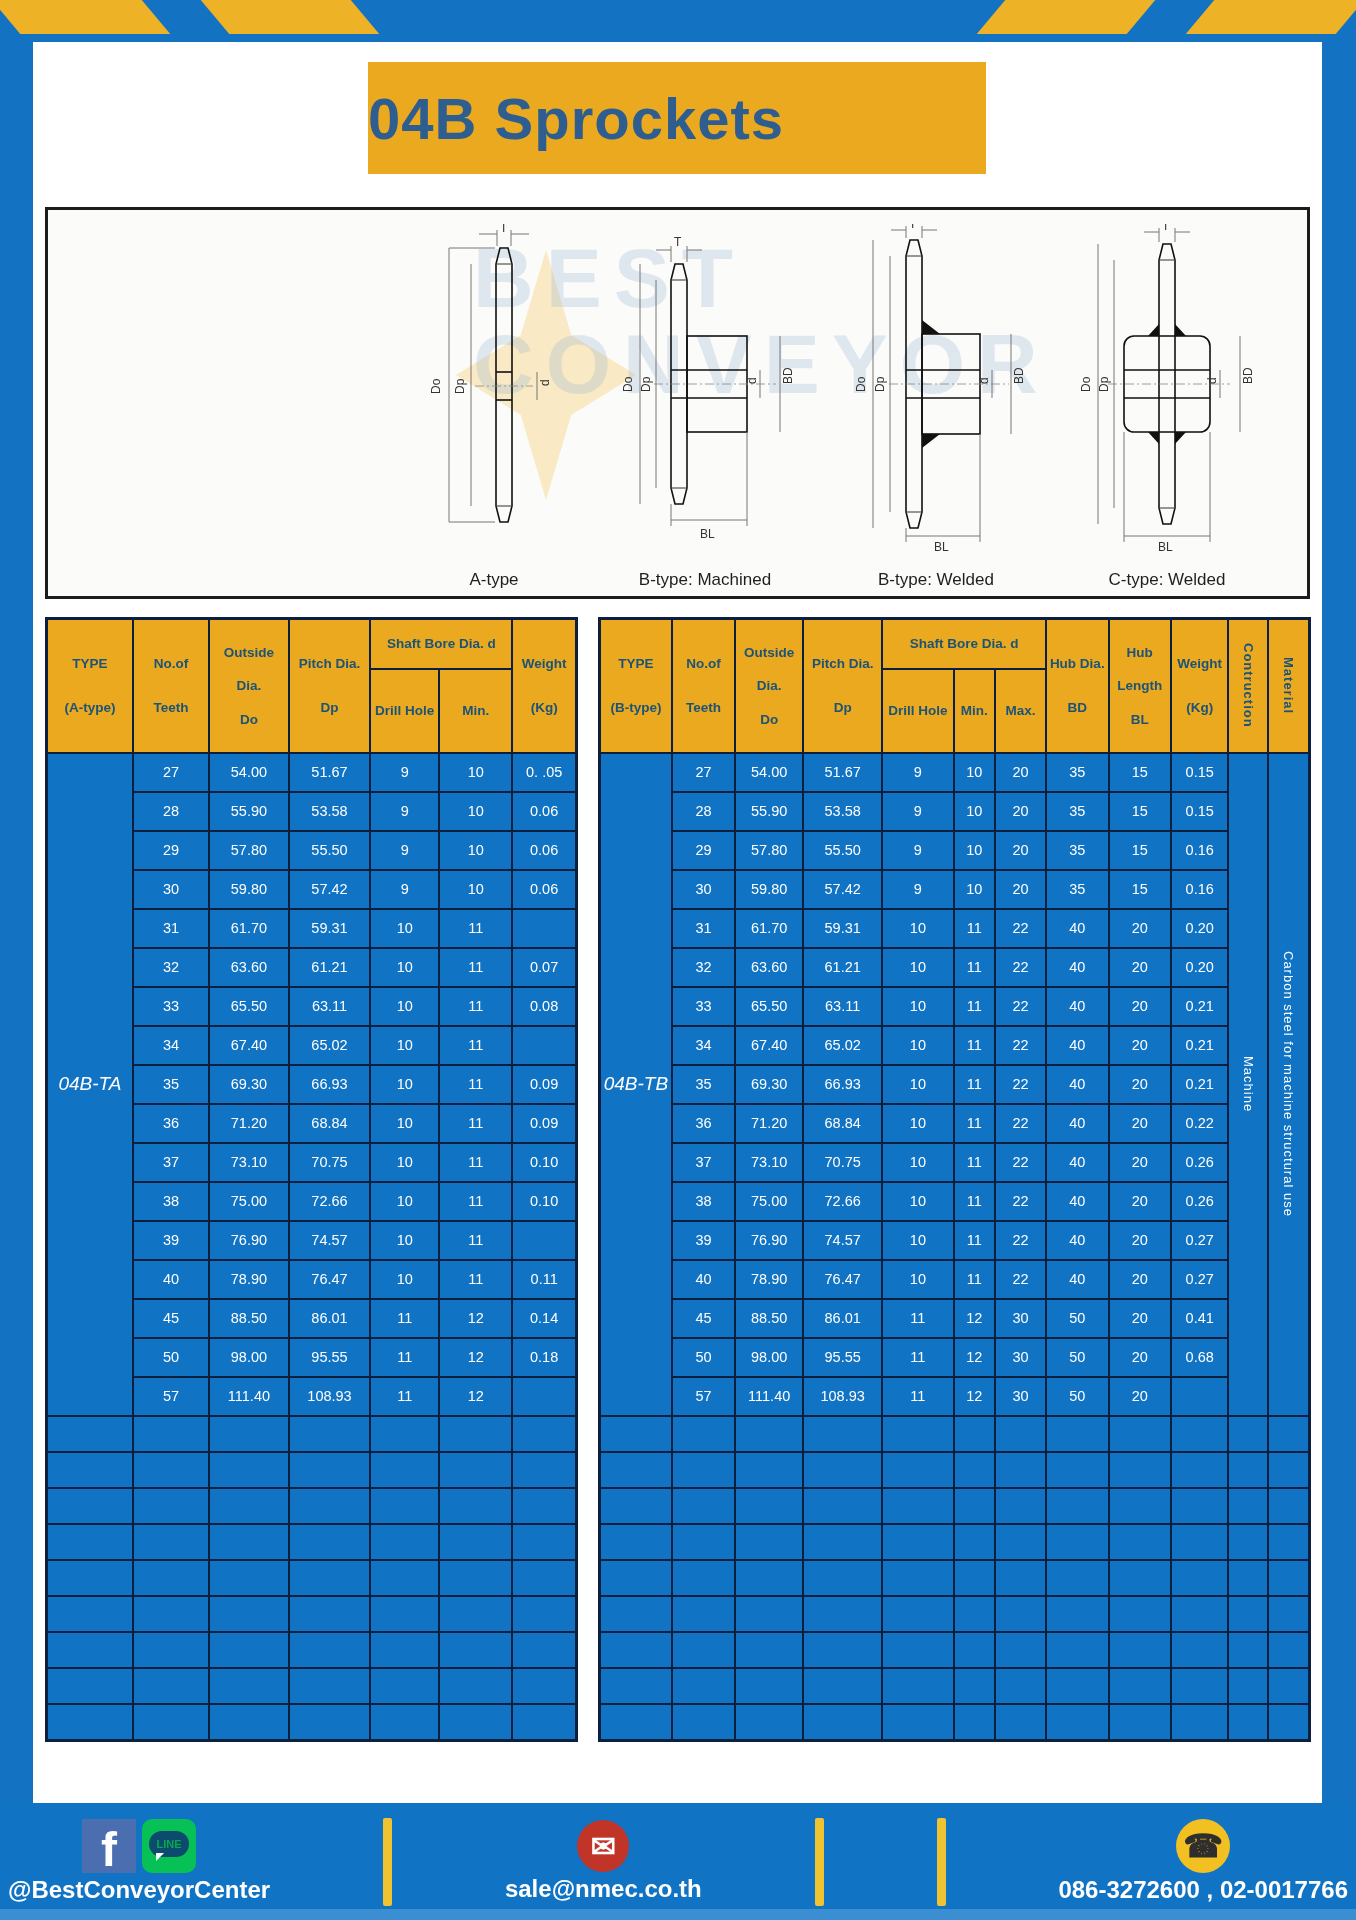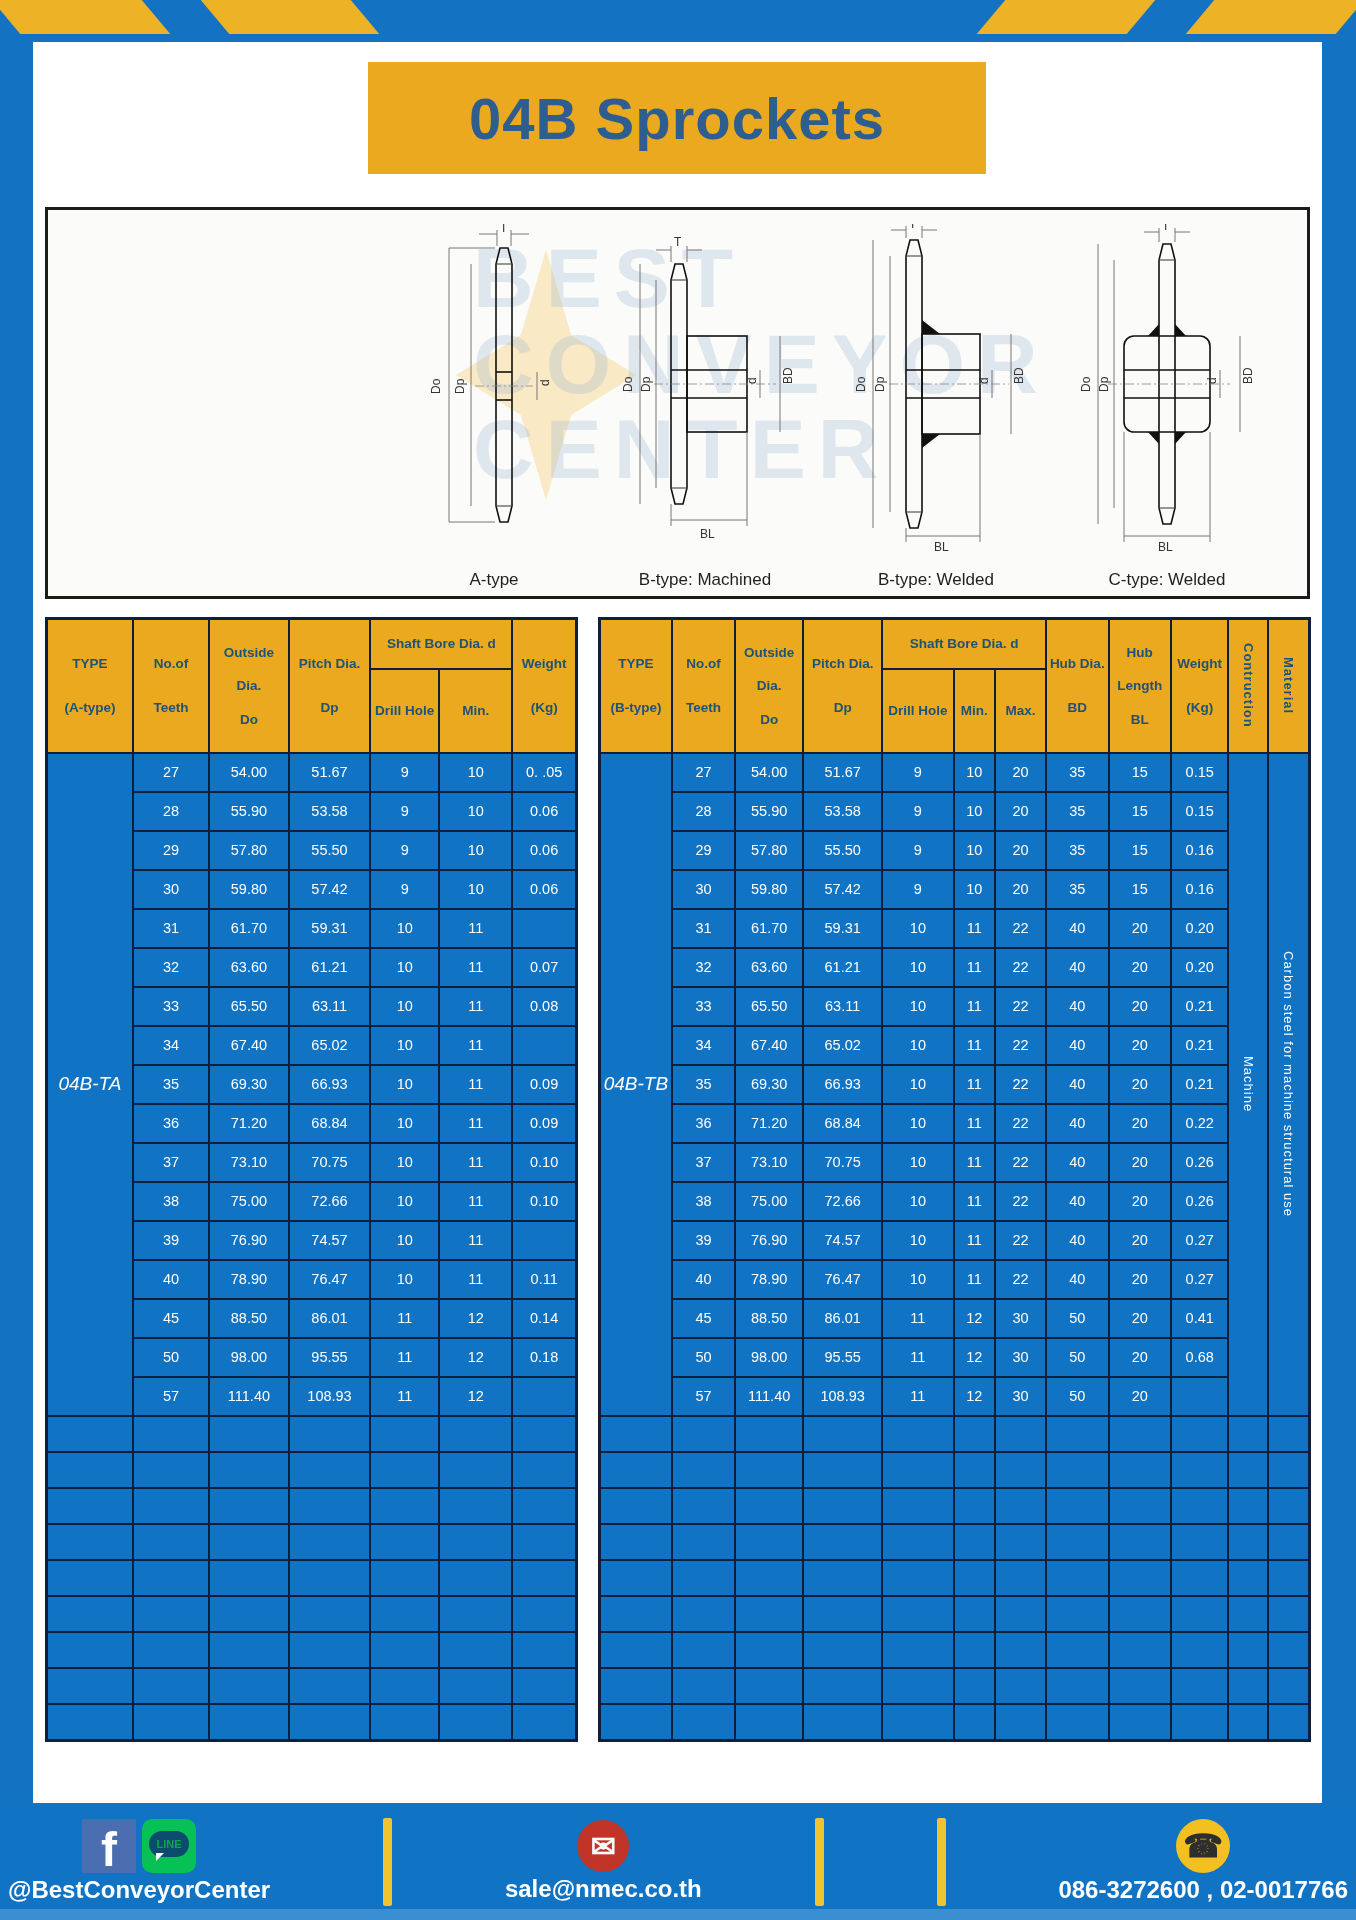--- a/index.html
+++ b/index.html
@@ -8,21 +8,21 @@
   
   .stripe{position:absolute;top:0;height:34px;width:150px;background:#eeb226;}
   .s1{left:6px;transform:skewX(40deg);}
   .s2{left:215px;transform:skewX(40deg);}
   .s3{right:215px;transform:skewX(-40deg);}
   .s4{right:6px;transform:skewX(-40deg);}
   
   .content{position:absolute;left:33px;right:34px;top:42px;bottom:117px;background:#ffffff;}
   
   .title-box{position:absolute;left:368px;top:62px;width:618px;height:112px;background:#eaa91f;
-             display:flex;align-items:center;justify-content:center;}
+             display:flex;align-items:center;}
   .title-text{font-size:58px;font-weight:bold;color:#2e5e90;letter-spacing:1px;}
   
   .panel{position:absolute;left:45px;top:207px;width:1265px;height:392px;background:#fbfbf9;
          border:3px solid #1c1c1c;box-sizing:border-box;}
   .specs{position:absolute;left:28px;top:92px;z-index:3;}
   .spec-line{font-size:18px;font-weight:bold;color:#1d4f79;line-height:27px;white-space:pre;}
   .watermark{position:absolute;left:425px;top:26px;z-index:1;font-size:84px;font-weight:bold;
              letter-spacing:12px;color:rgba(150,180,212,0.28);line-height:1.02;}
   .wm-star{position:absolute;left:408px;top:40px;width:180px;height:250px;z-index:1;
            background:rgba(246,205,110,0.38);
@@ -88,21 +88,20 @@
 
   <div class="title-box">
     <div class="title-text">04B Sprockets</div>
   </div>
 
   <div class="panel">
     <div class="wm-star"></div>
     <div class="watermark">
       <div>BEST</div>
       <div>CONVEYOR</div>
-      <div>CENTER</div>
     </div>
 
 
     <div class="diagrams">
 
       <div class="diagram">
         <svg width="150" height="330" viewBox="0 0 150 330">
           <line class="dim" x1="78" y1="22" x2="78" y2="6"></line>
             <line class="dim" x1="92" y1="22" x2="92" y2="6"></line>
           <line class="dim" x1="60" y1="10" x2="78" y2="10"></line>

